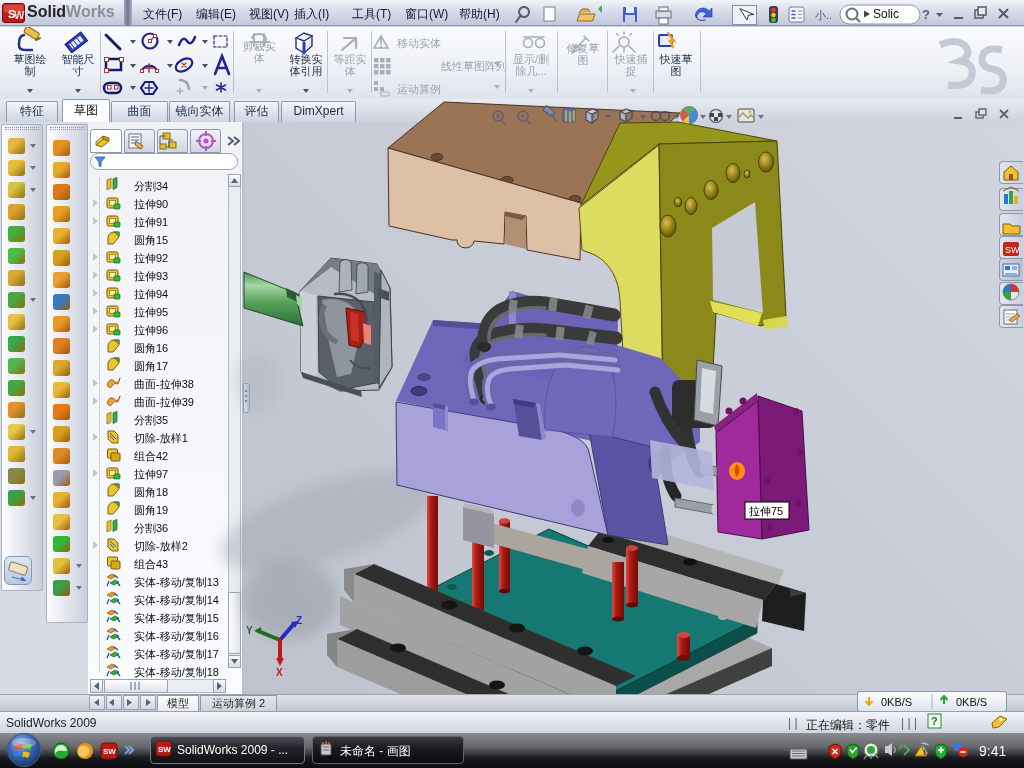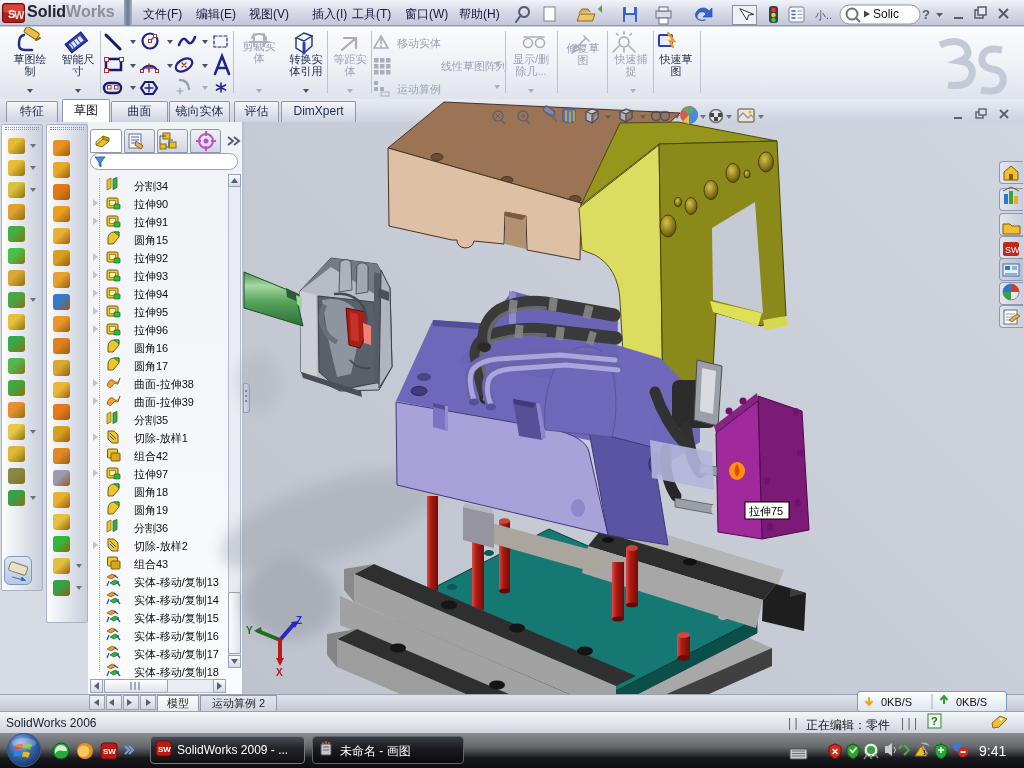--- a/index.html
+++ b/index.html
@@ -40,21 +40,21 @@
 <rect x="0.5" y="0.5" width="22" height="19" rx="2.5" fill="#b91c14" stroke="#6e0e0a"></rect>
 <rect x="1.5" y="1.5" width="20" height="8" rx="2" fill="#d8453a"></rect>
 <text x="6" y="15" font-size="11" font-weight="bold" fill="#fff" font-family="Liberation Sans">S</text>
 <text x="12" y="16" font-size="11" font-weight="bold" fill="#e8e0e0" font-family="Liberation Sans">W</text>
 </svg>
 <div class="abs" id="brand">Solid<span>Works</span></div>
 <div class="abs" style="left:124px;top:0px;width:8px;height:26px;background:linear-gradient(90deg,#9aa2b8,#6e7894 50%,#aab2c6)"></div>
 <div class="abs menu" style="left:143px">文件(F)</div>
 <div class="abs menu" style="left:196px">编辑(E)</div>
 <div class="abs menu" style="left:249px">视图(V)</div>
-<div class="abs menu" style="left:312px">插入(I)</div>
+<div class="abs menu" style="left:294px">插入(I)</div>
 <div class="abs menu" style="left:352px">工具(T)</div>
 <div class="abs menu" style="left:405px">窗口(W)</div>
 <div class="abs menu" style="left:459px">帮助(H)</div>
 <svg class="abs" style="left:512px;top:2px" width="512" height="24" font-family="Liberation Sans">
 <g stroke-linecap="round">
 <path d="M12 5 a5 5 0 1 0 0.1 0 M9 13 L4 20" stroke="#555c6e" stroke-width="2" fill="none"></path>
 <rect x="32" y="5" width="11" height="14" fill="#fdfdfe" stroke="#7c828f"></rect>
 <path d="M68 12 h15 l-2.5 7 h-15z" fill="#f0c26a" stroke="#8a6a20"></path>
 <path d="M67 11 l3 -4 h6 l2 3" fill="#e8ae45" stroke="#8a6a20"></path>
 <path d="M86 7 l4 4 v-8z" fill="#3fae49"></path>
@@ -875,21 +875,21 @@
 <div class="mtab abs" style="left:200px;width:77px;background:linear-gradient(#e4e7ed,#ccd2dc);line-height:15px">运动算例 2</div>
 <div class="abs" style="left:857px;top:691px;width:150px;height:21px;background:linear-gradient(#fefefe,#dde5f0);border:1px solid #7a9ac8;border-radius:3px"></div>
 <svg class="abs" style="left:857px;top:691px" width="150" height="21">
 <path d="M75 3 v15" stroke="#9ab0cc"></path>
 <path d="M12 6 v7 m-3.5 -3 l3.5 4 l3.5 -4" stroke="#e8a818" stroke-width="2" fill="none"></path>
 <path d="M87 13 v-7 m-3.5 3 l3.5 -4 l3.5 4" stroke="#30a030" stroke-width="2" fill="none"></path>
 <text x="24" y="15" font-size="11" fill="#111">0KB/S</text>
 <text x="99" y="15" font-size="11" fill="#111">0KB/S</text>
 </svg>
 <div class="abs" id="statusbar"></div>
-<div class="abs" style="left:6px;top:716px;font-size:12px;color:#1c1c28">SolidWorks 2006</div>
+<div class="abs" style="left:6px;top:716px;font-size:12px;color:#1c1c28">SolidWorks 2009</div>
 <div class="abs" style="left:788px;top:716px;font-size:12px;color:#5a6170">| |</div>
 <div class="abs" style="left:806px;top:717px;font-size:12px;color:#111">正在编辑：零件</div>
 <div class="abs" style="left:901px;top:716px;font-size:12px;color:#5a6170">| | |</div>
 <svg class="abs" style="left:926px;top:713px" width="20" height="18">
 <rect x="2" y="1" width="13" height="14" fill="#eef8ee" stroke="#2a8a2a"></rect>
 <text x="5" y="12" font-size="11" font-weight="bold" fill="#1a7a1a" font-family="Liberation Sans">?</text>
     </svg>
 <svg class="abs" style="left:988px;top:713px" width="22" height="18">
 <path d="M4 10 l8 -7 l7 3 l-8 8 l-6 1z" fill="#f0c030" stroke="#8a6a10"></path>
       <circle cx="13" cy="6.5" r="1.5" fill="#fff"></circle>

